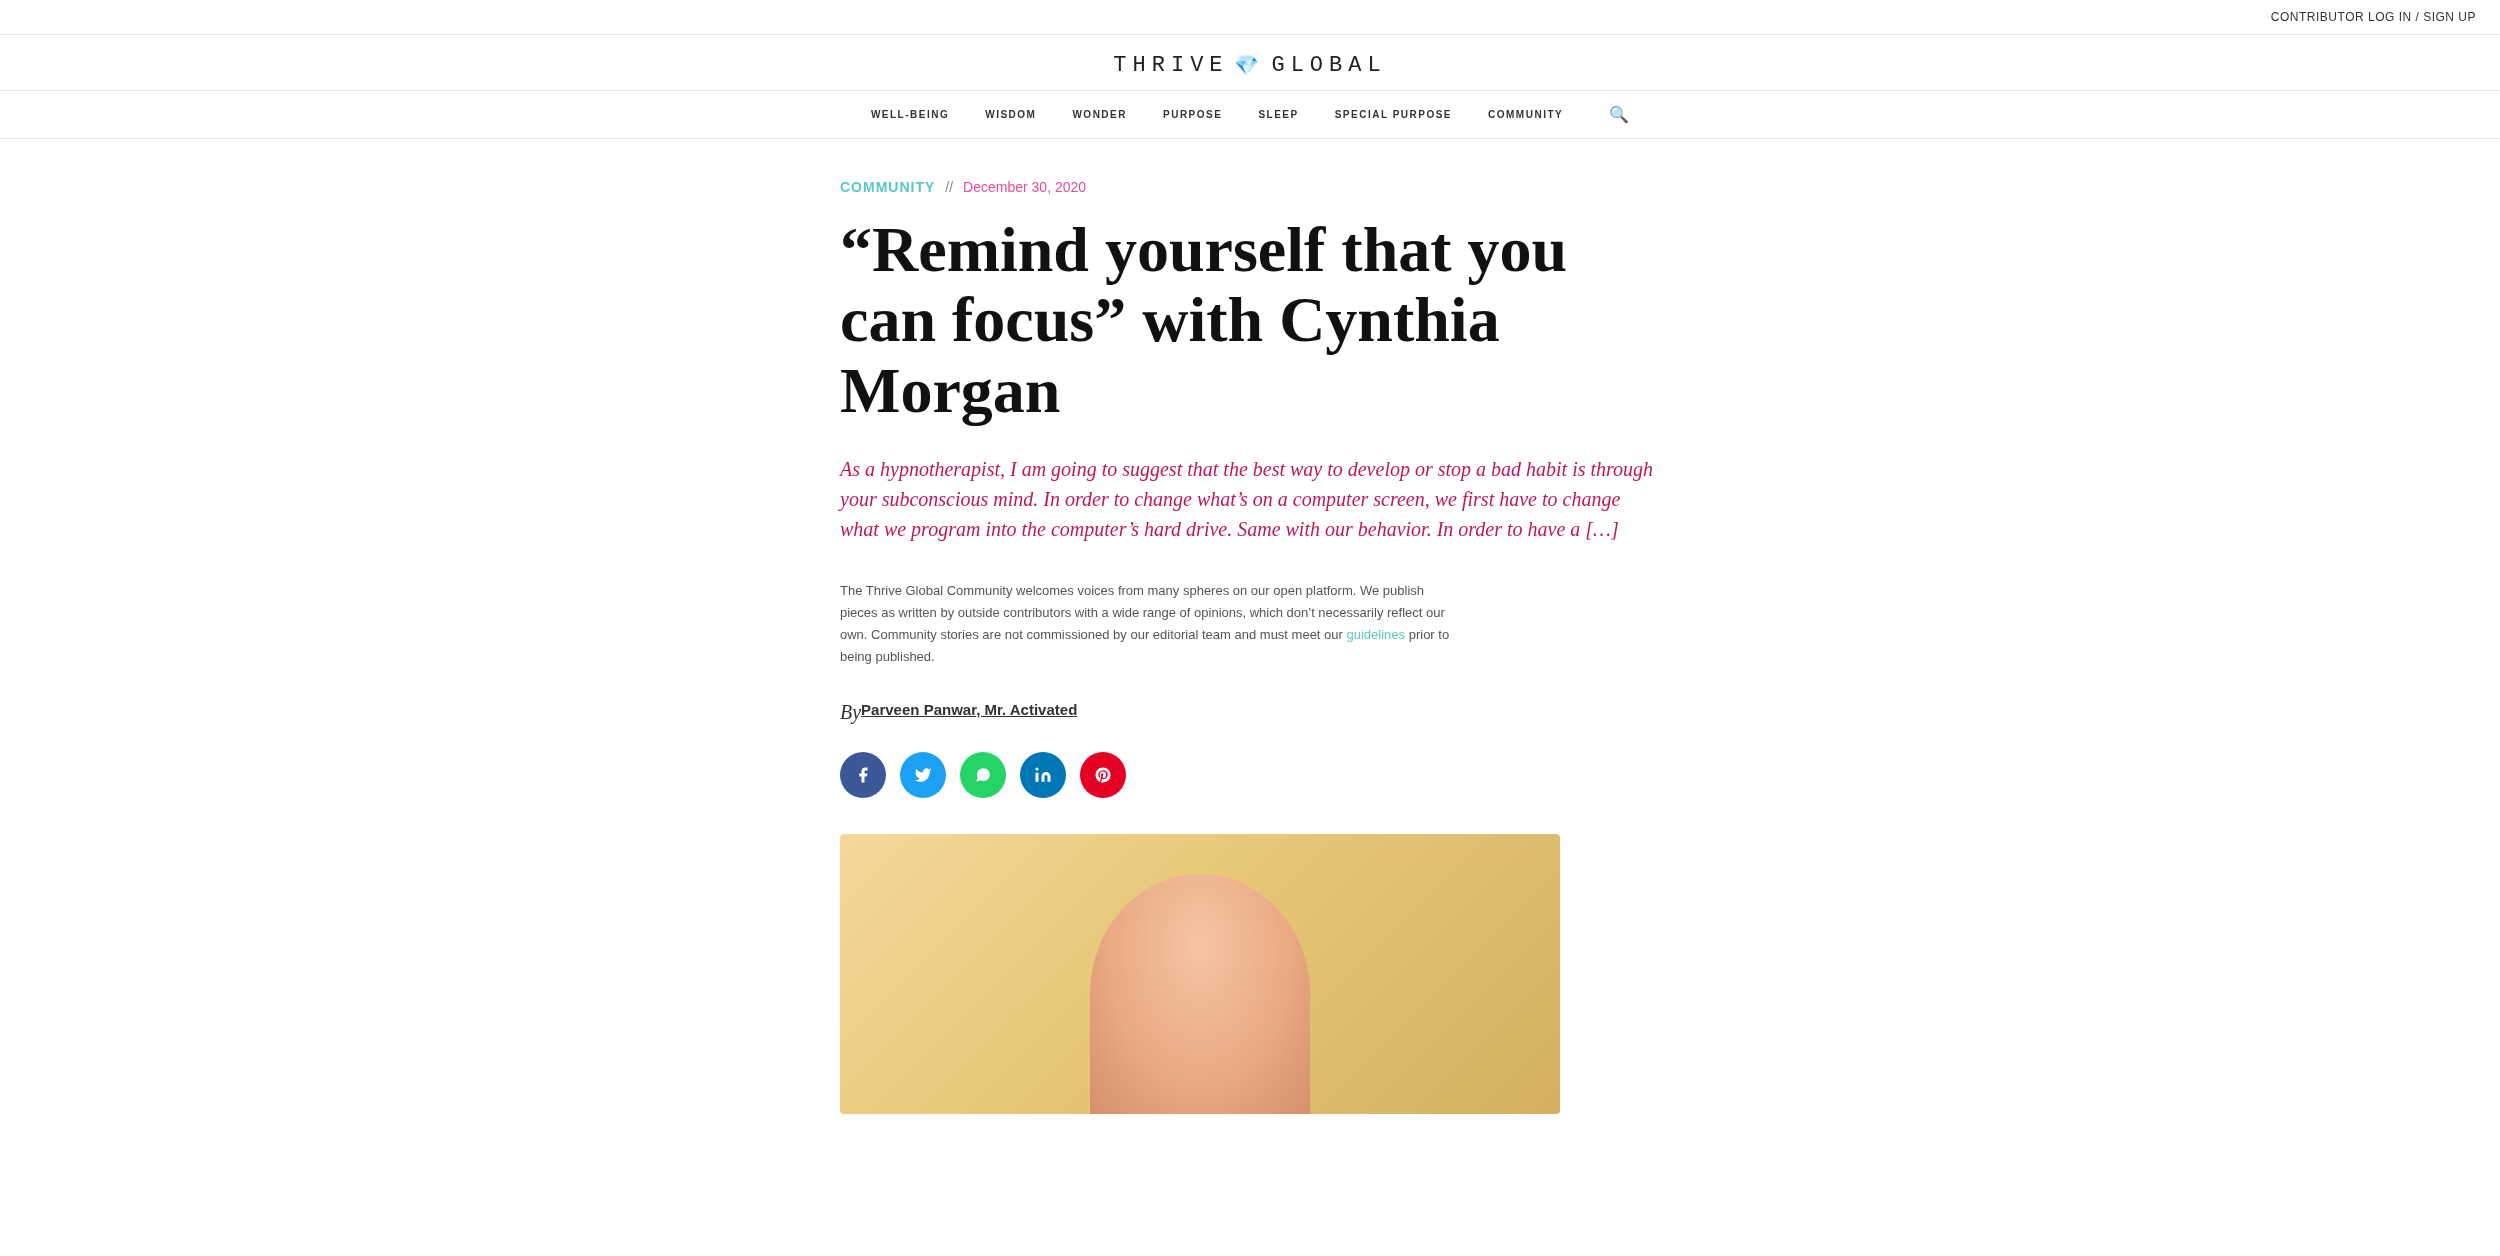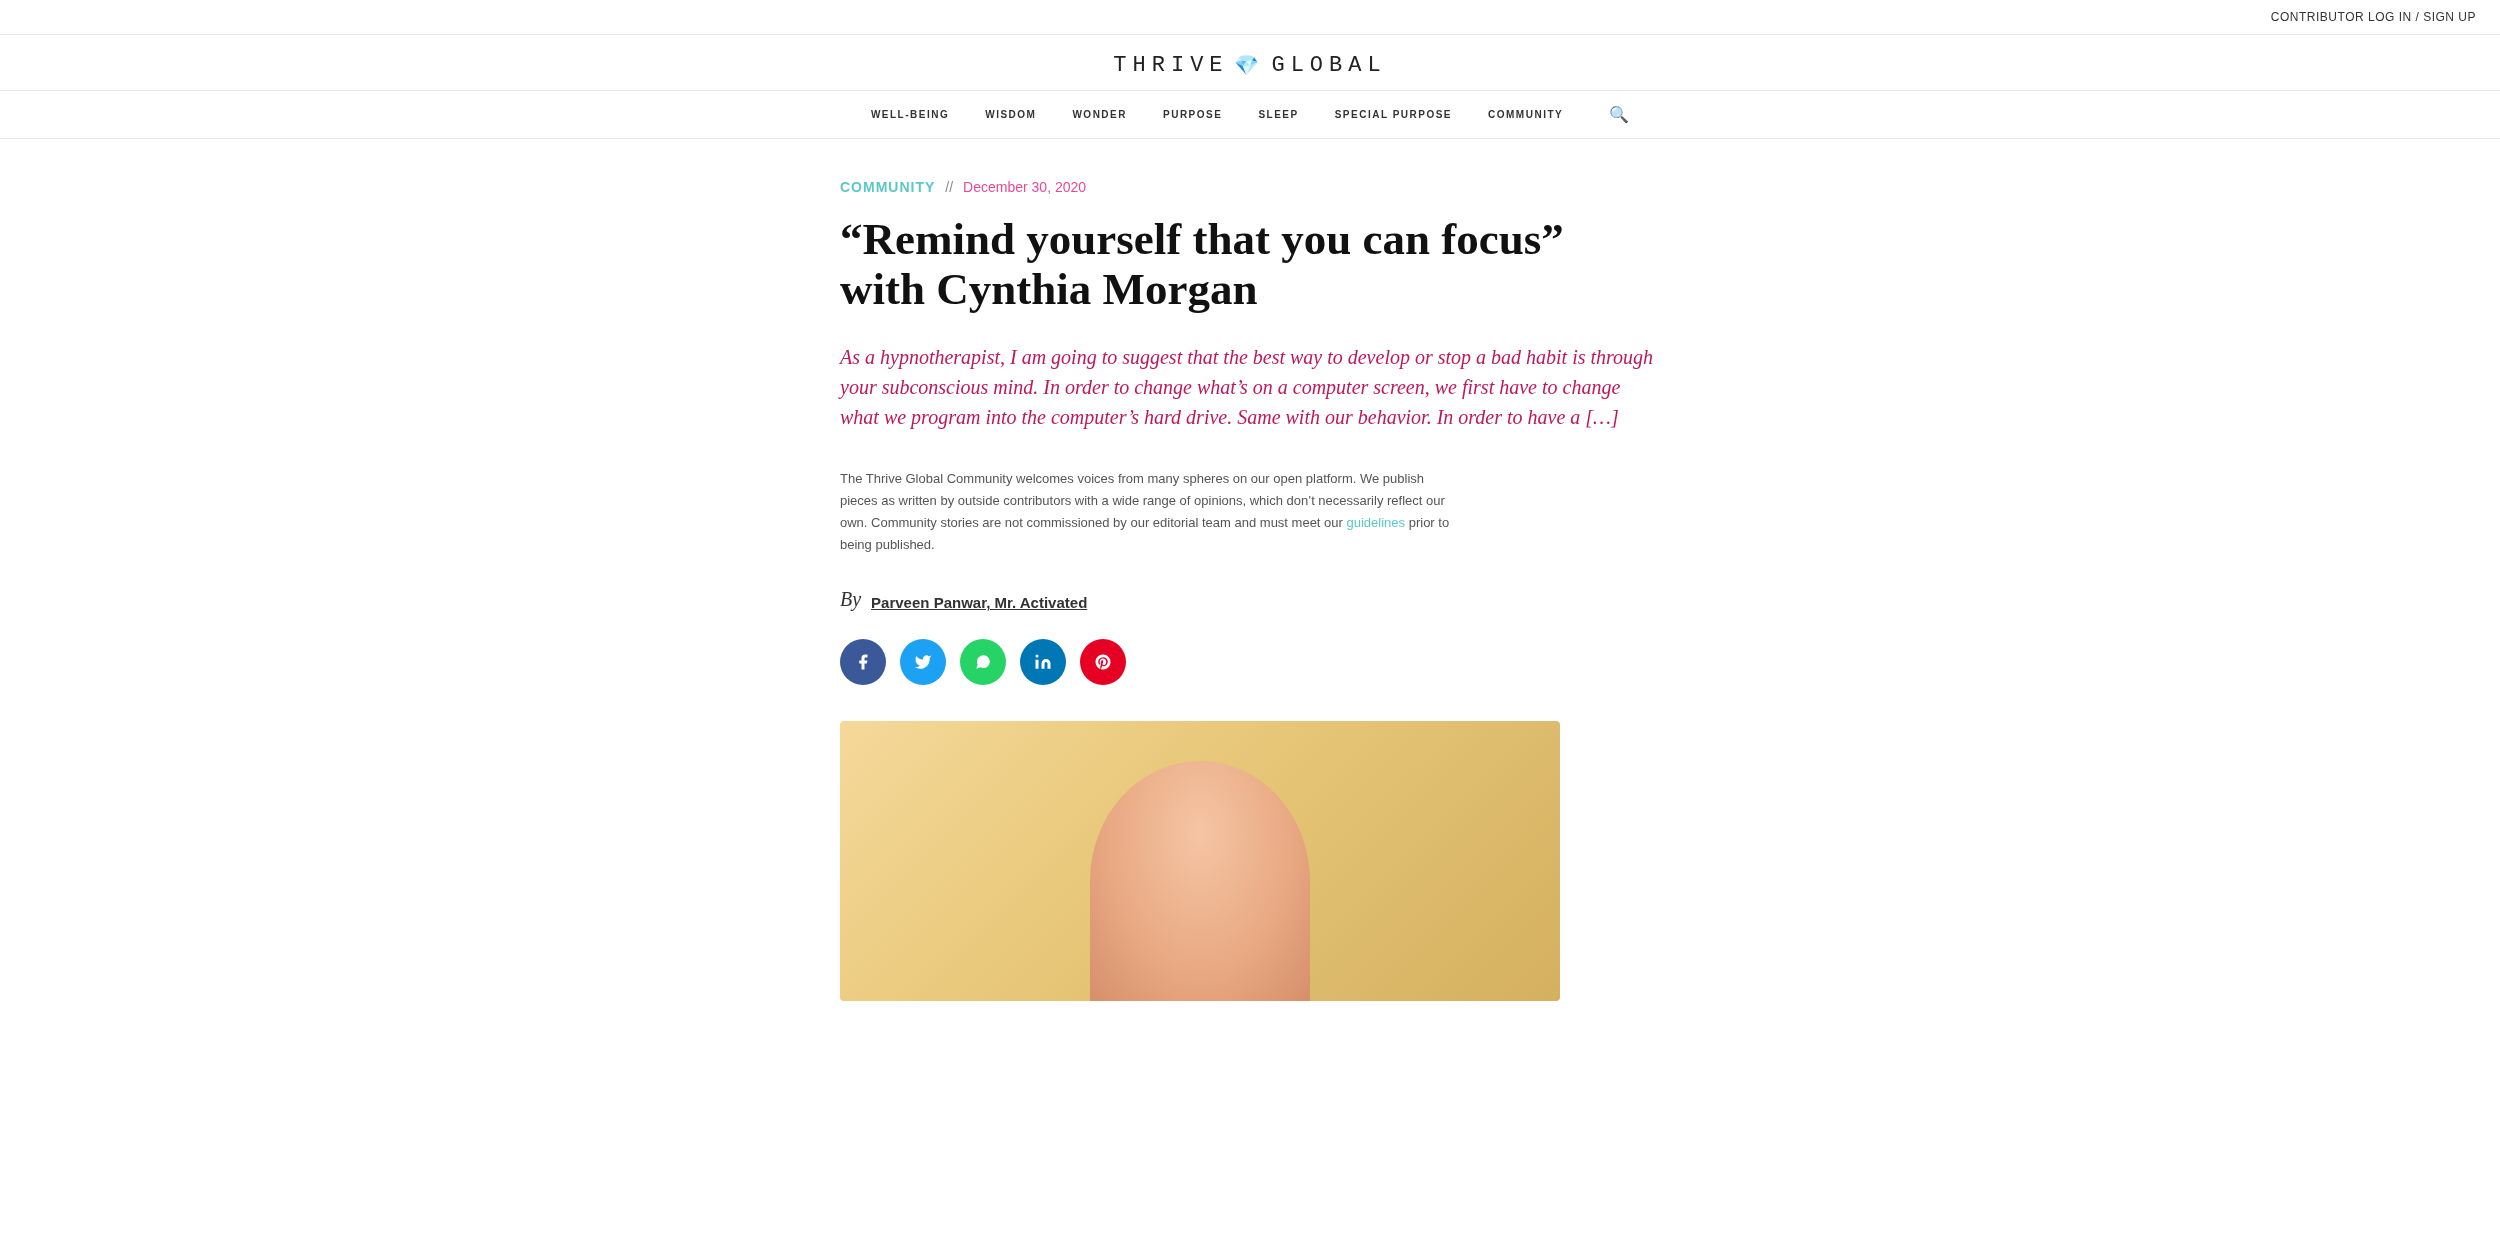--- a/index.html
+++ b/index.html
@@ -100,21 +100,21 @@
       color: #888;
     }
     .breadcrumb-date {
       font-family: Arial, Helvetica, sans-serif;
       font-size: 14px;
       color: #ec4899;
     }
 
     
     .article-title {
-      font-size: 45px;
+      font-size: 64px;
       font-weight: 900;
       line-height: 1.1;
       color: #111;
       margin-bottom: 28px;
       font-family: Georgia, 'Times New Roman', serif;
     }
 
     
     .article-subtitle {
       font-size: 20px;
@@ -136,22 +136,21 @@
       max-width: 620px;
     }
     .disclaimer a {
       color: #5bc8c8;
       text-decoration: none;
     }
 
     
     .author-row {
       display: flex;
-      align-items: flex-end;
-      gap: 10px;
+      align-items: flex-start;
       margin-bottom: 28px;
     }
     .author-by {
       font-size: 20px;
       font-style: italic;
       color: #333;
       font-family: Georgia, 'Times New Roman', serif;
     }
     .author-name {
       font-family: Arial, Helvetica, sans-serif;

